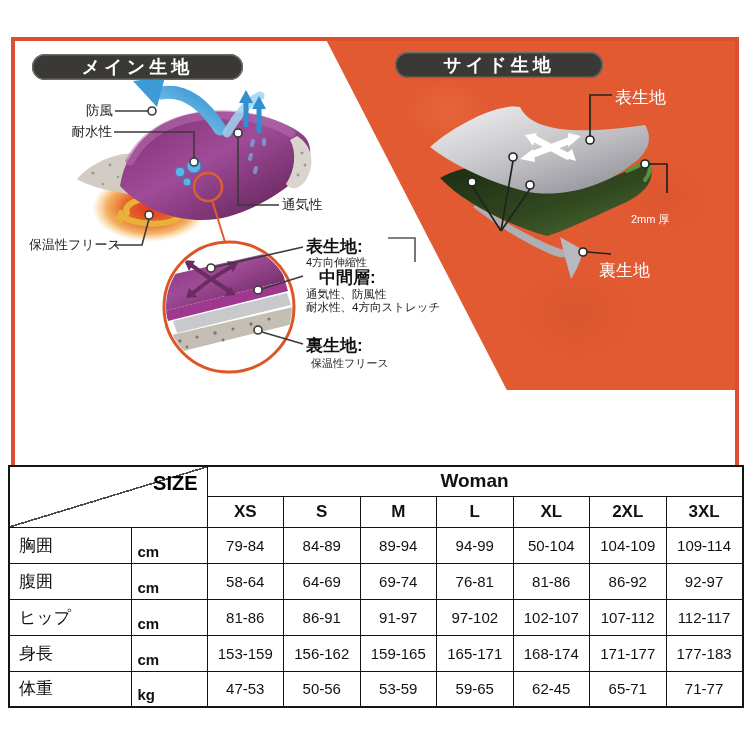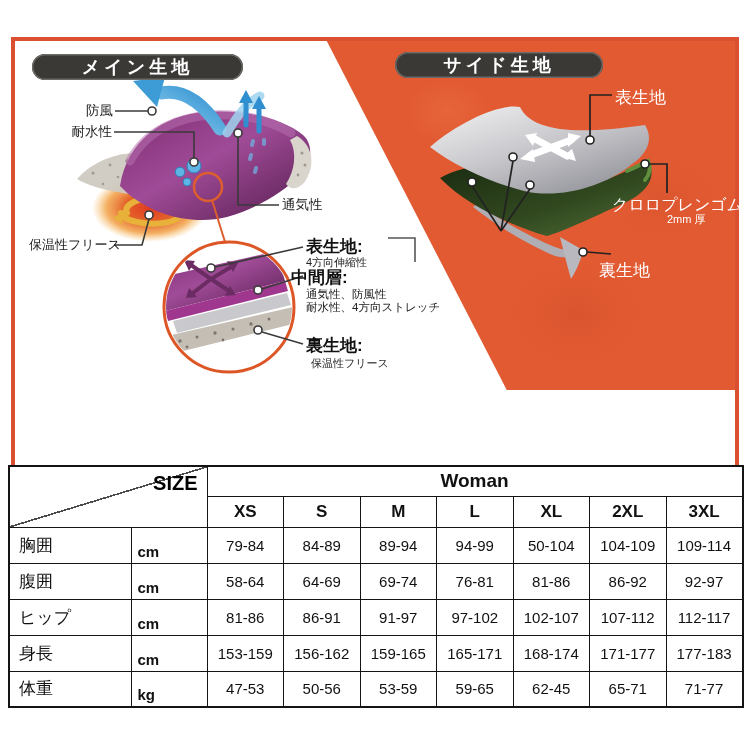--- a/index.html
+++ b/index.html
@@ -254,29 +254,28 @@
         <span>サイド生地</span>
       </div>
 
       <div class="lbl lbl-r" style="left:38px;top:63px;width:60px;">防風</div>
       <div class="lbl lbl-r" style="left:37px;top:84px;width:60px;">耐水性</div>
       <div class="lbl" style="left:267px;top:157px;">通気性</div>
       <div class="lbl" style="left:14px;top:197px;font-size:13px;">保温性フリース</div>
 
       <div class="co-title" style="left:291px;top:197px;">表生地:</div>
       <div class="co-sub" style="left:291px;top:215px;">4方向伸縮性</div>
-      <div class="co-title" style="left:276px;top:228px;">中間層:</div>
+      <div class="co-title" style="left:304px;top:228px;">中間層:</div>
       <div class="co-sub" style="left:291px;top:247px;font-size:11.5px;">通気性、防風性</div>
       <div class="co-sub" style="left:291px;top:260px;font-size:11.5px;">耐水性、4方向ストレッチ</div>
       <div class="co-title" style="left:291px;top:296px;">裏生地:</div>
       <div class="co-sub" style="left:296px;top:316px;">保温性フリース</div>
 
       <div class="wlbl" style="left:600px;top:46px;font-size:17px;">表生地</div>
-      <div class="wlbl" style="left:597px;top:154px;font-size:16px;">クロロプレンゴム</div>
-      <div class="wlbl" style="left:616px;top:172px;font-size:11px;margin-left:36px;">2mm 厚</div>
+      <div class="wlbl" style="left:616px;top:172px;font-size:11px;">2mm 厚</div>
       <div class="wlbl" style="left:584px;top:219px;font-size:17px;">裏生地</div>
     </div>
   </div>
 
   <table class="size-table">
     <colgroup>
       <col style="width:122px;">
         <col style="width:76px;">
       <col style="width:76.5px;">
         <col style="width:76.5px;">

